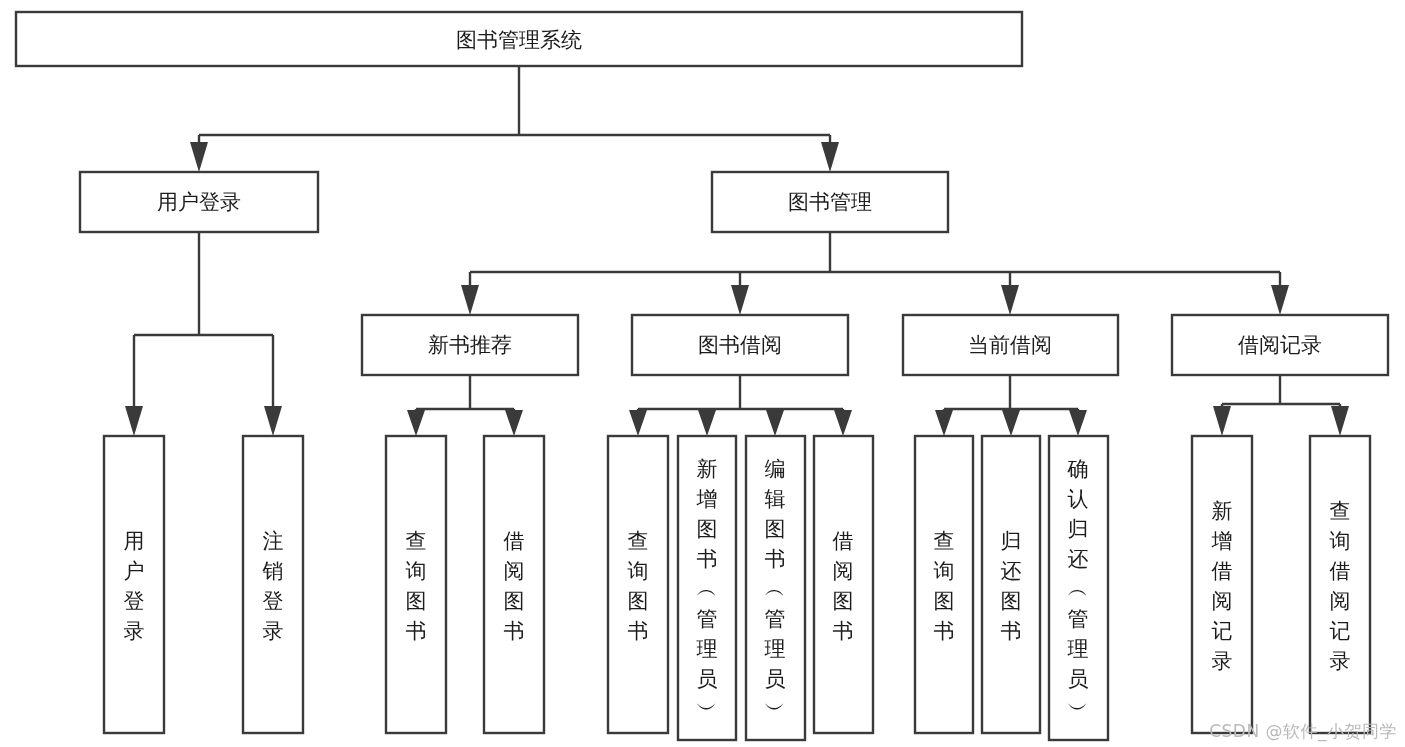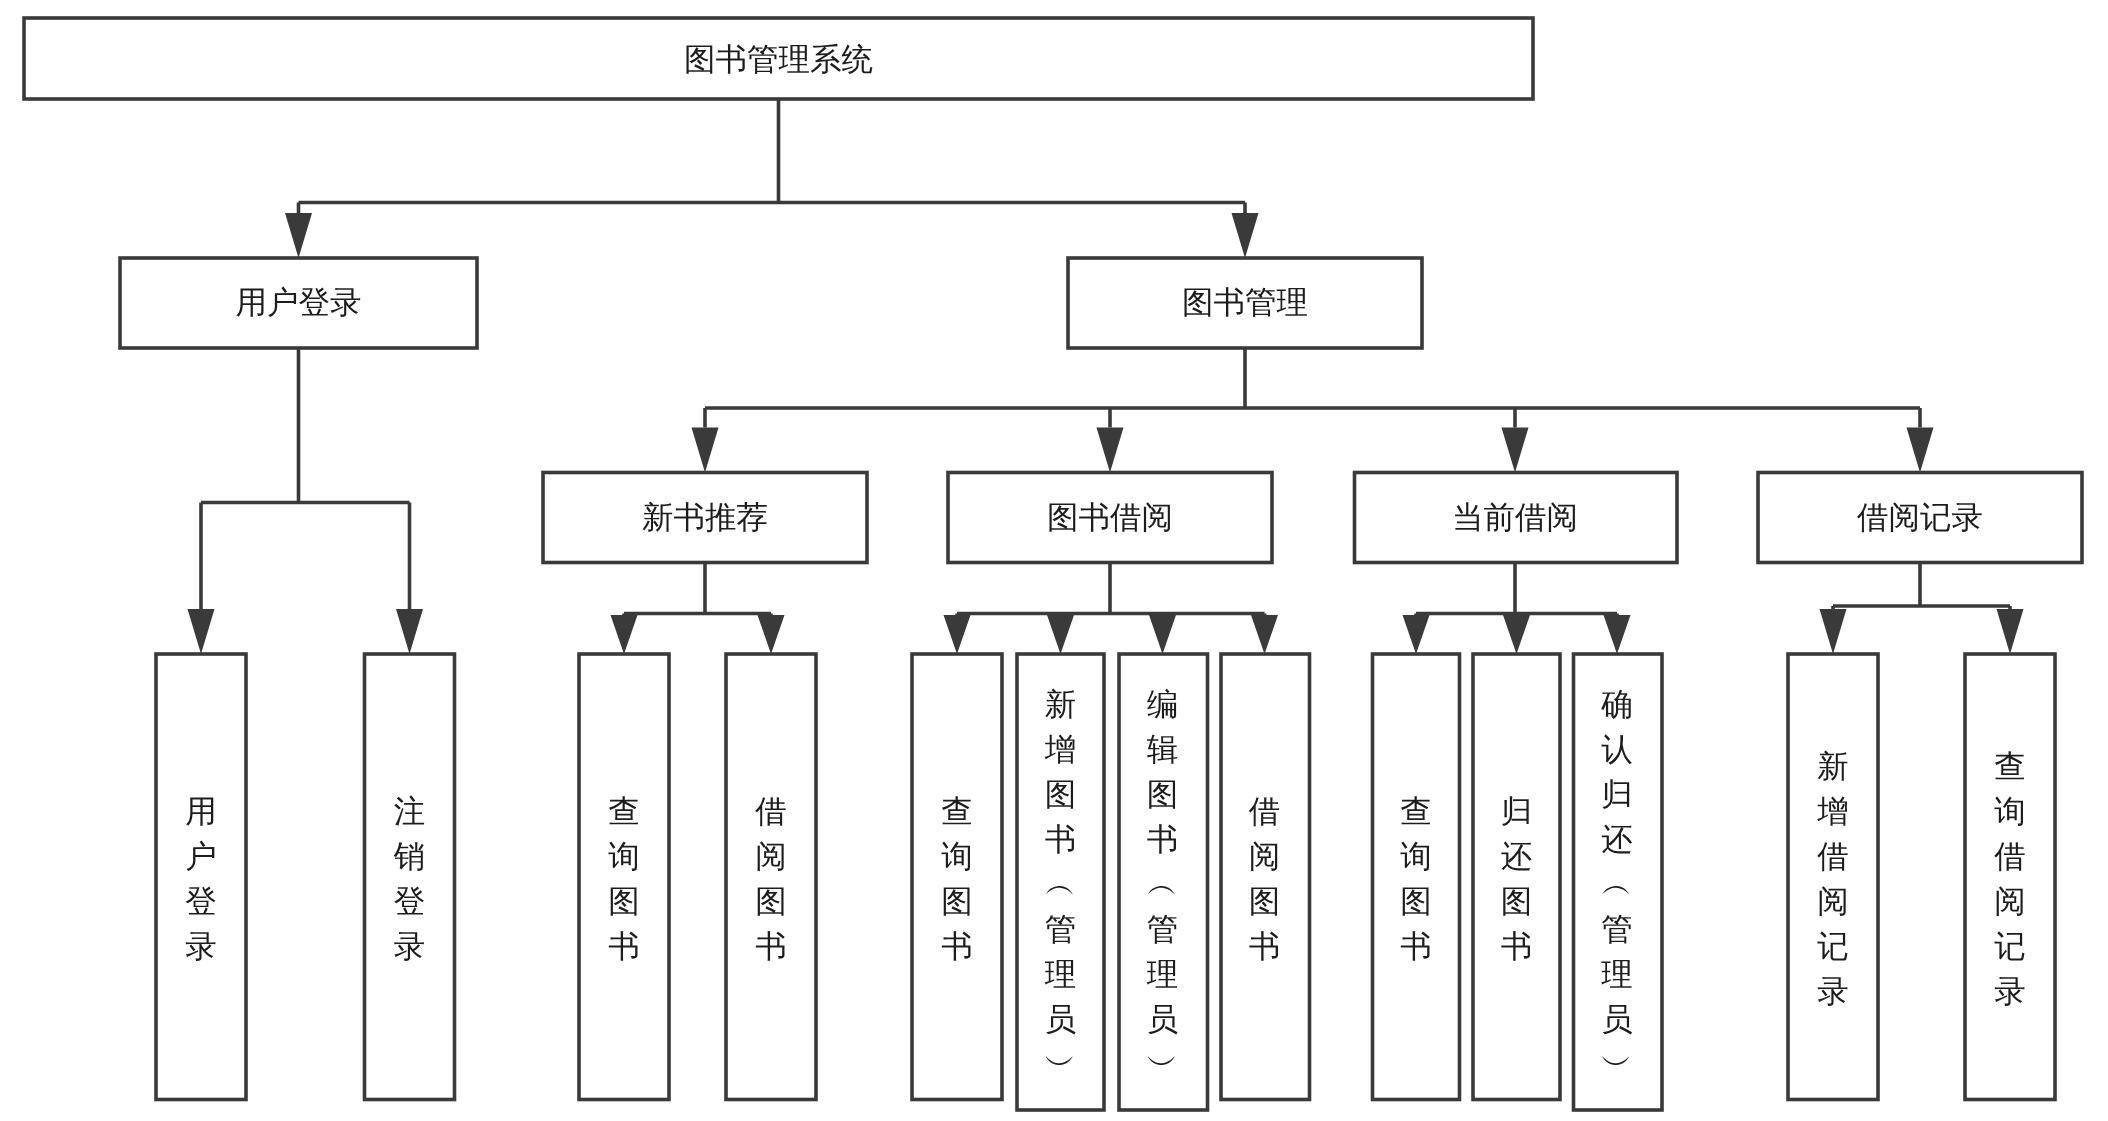--- a/index.html
+++ b/index.html
@@ -219,13 +219,14 @@
         <rect class="node-box" x="1192" y="436" width="60" height="297"></rect>
         <text class="node-label-v" x="1222" y="0"><tspan x="1222" y="517.9">新</tspan><tspan x="1222" y="547.9">增</tspan><tspan x="1222" y="577.9">借</tspan><tspan x="1222" y="607.9">阅</tspan><tspan x="1222" y="637.9">记</tspan><tspan x="1222" y="667.9">录</tspan></text>
       </g>
       <g>
         <rect class="node-box" x="1310" y="436" width="60" height="297"></rect>
         <text class="node-label-v" x="1340" y="0"><tspan x="1340" y="517.9">查</tspan><tspan x="1340" y="547.9">询</tspan><tspan x="1340" y="577.9">借</tspan><tspan x="1340" y="607.9">阅</tspan><tspan x="1340" y="637.9">记</tspan><tspan x="1340" y="667.9">录</tspan></text>
       </g>
     </g>
   </svg>
 
+  <div class="watermark">CSDN @软件_小贺同学</div>
 </div>
 
 </body></html>

